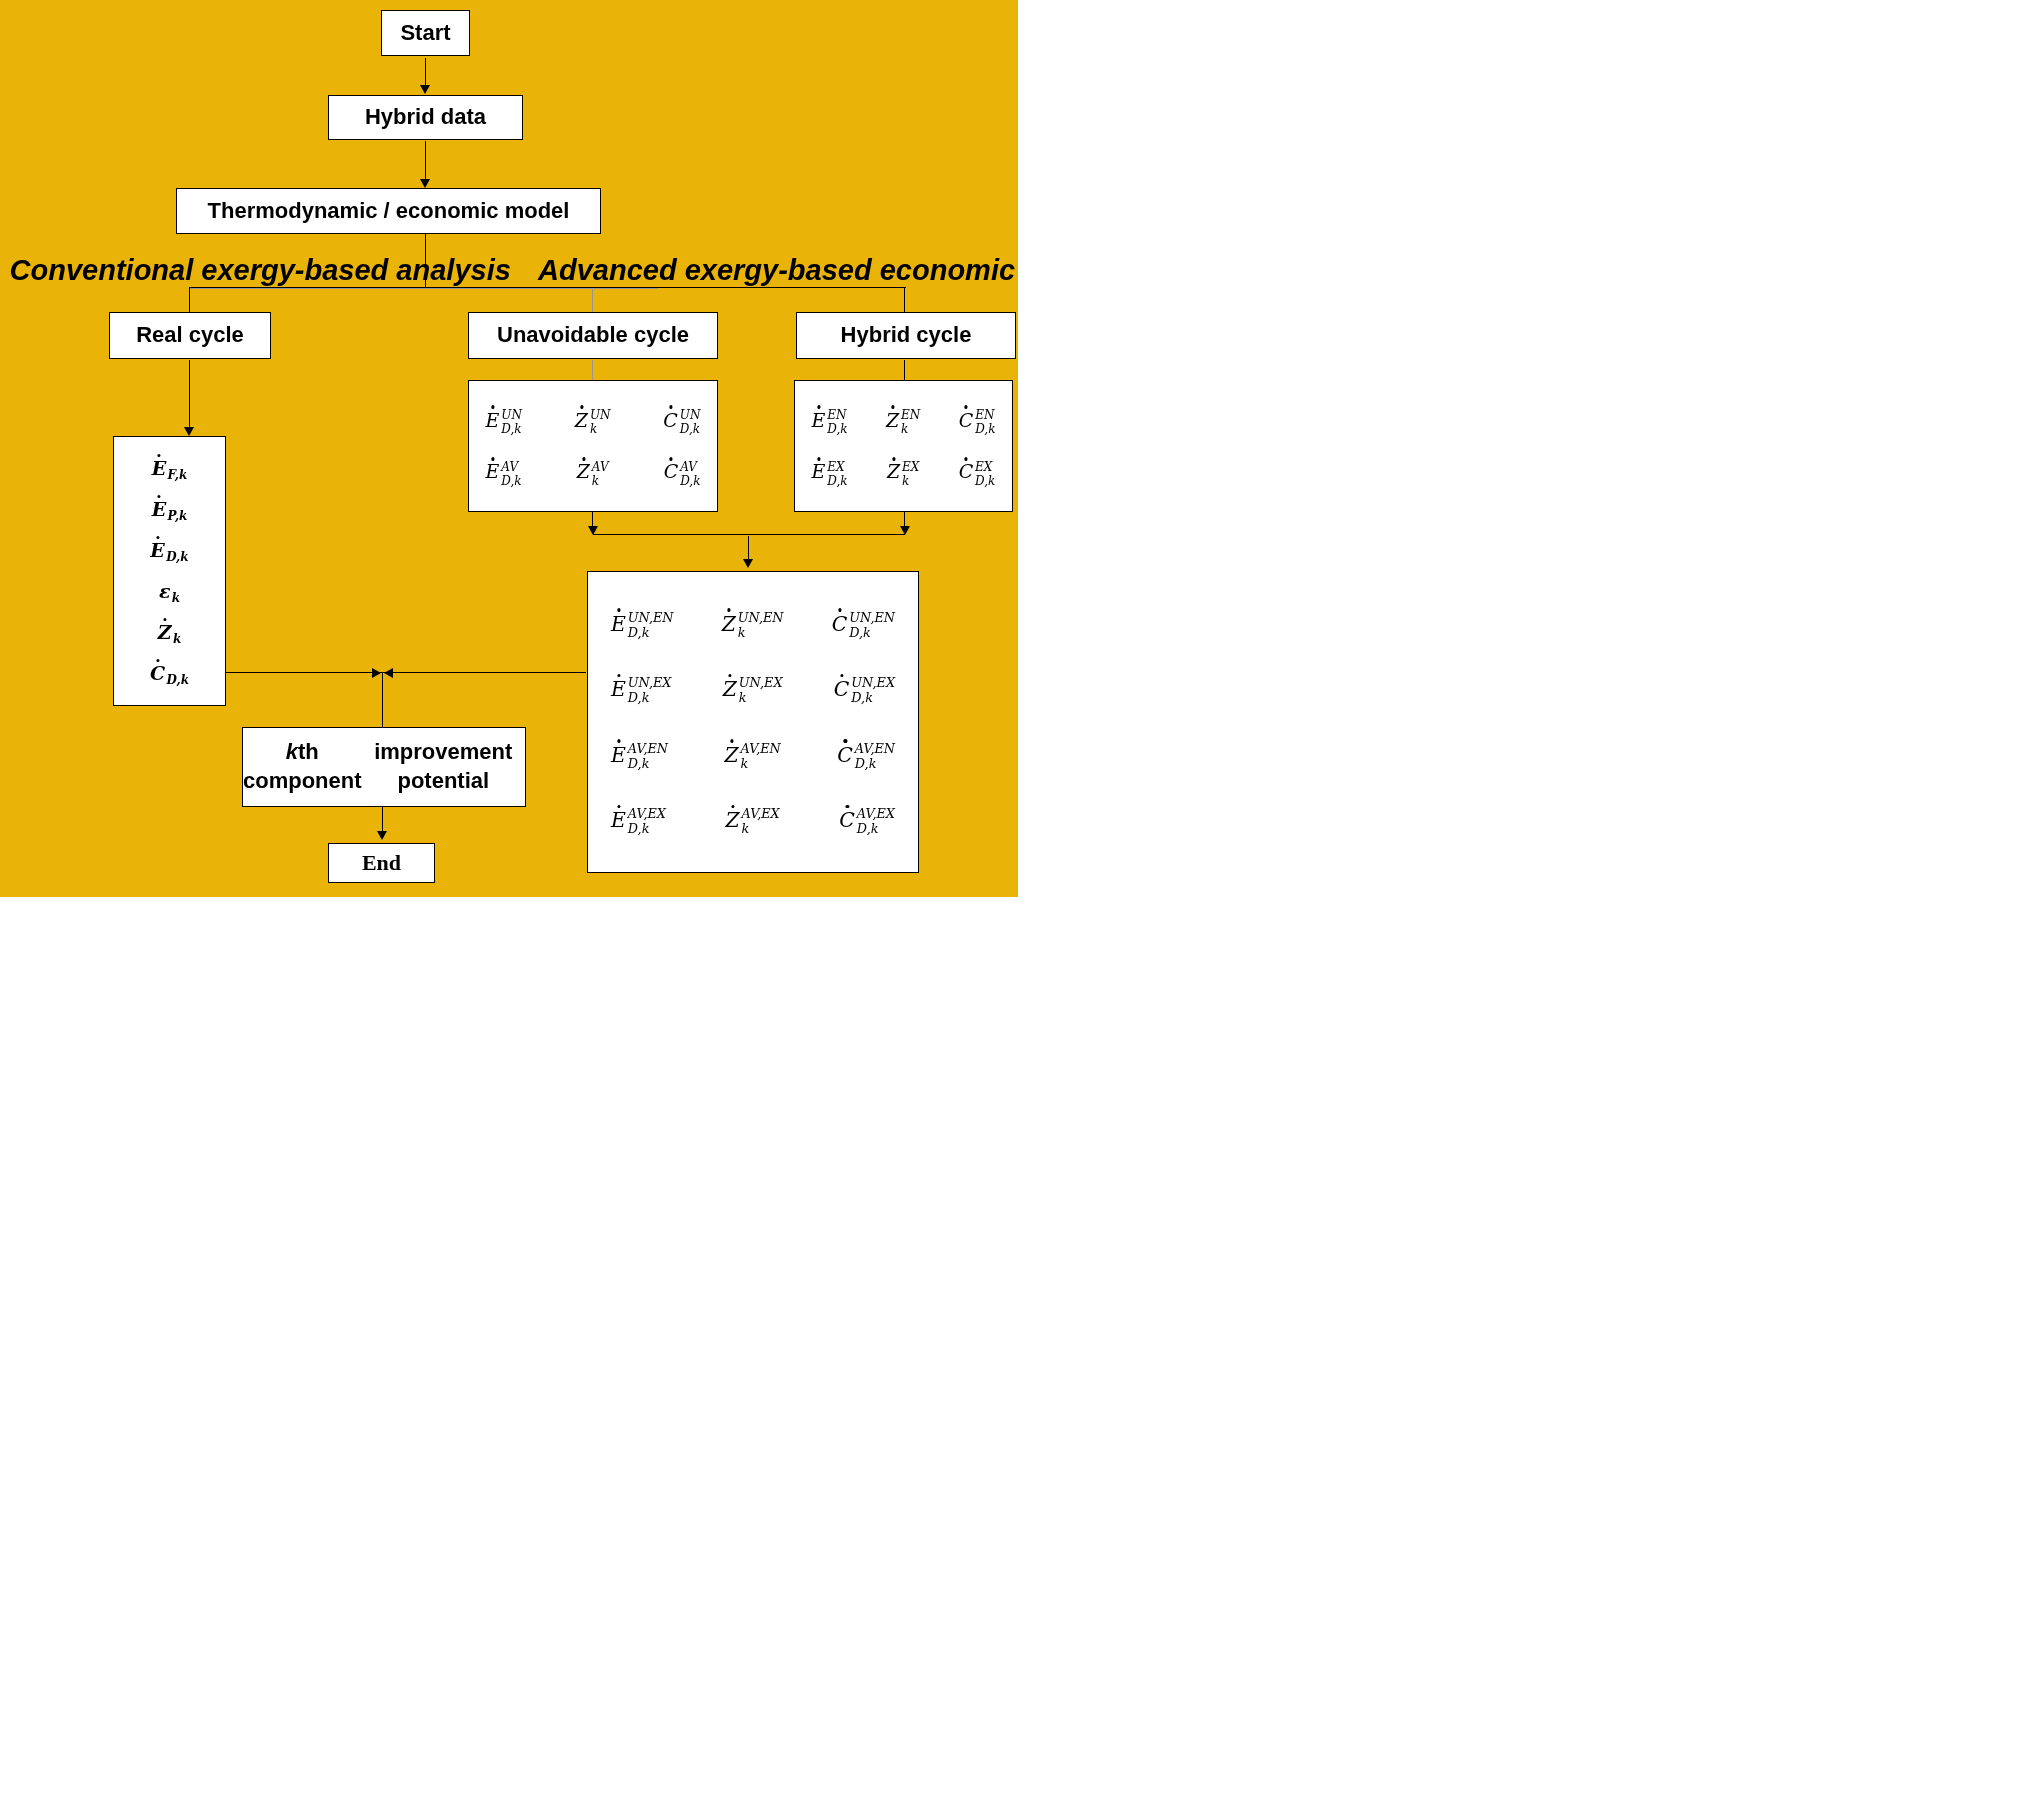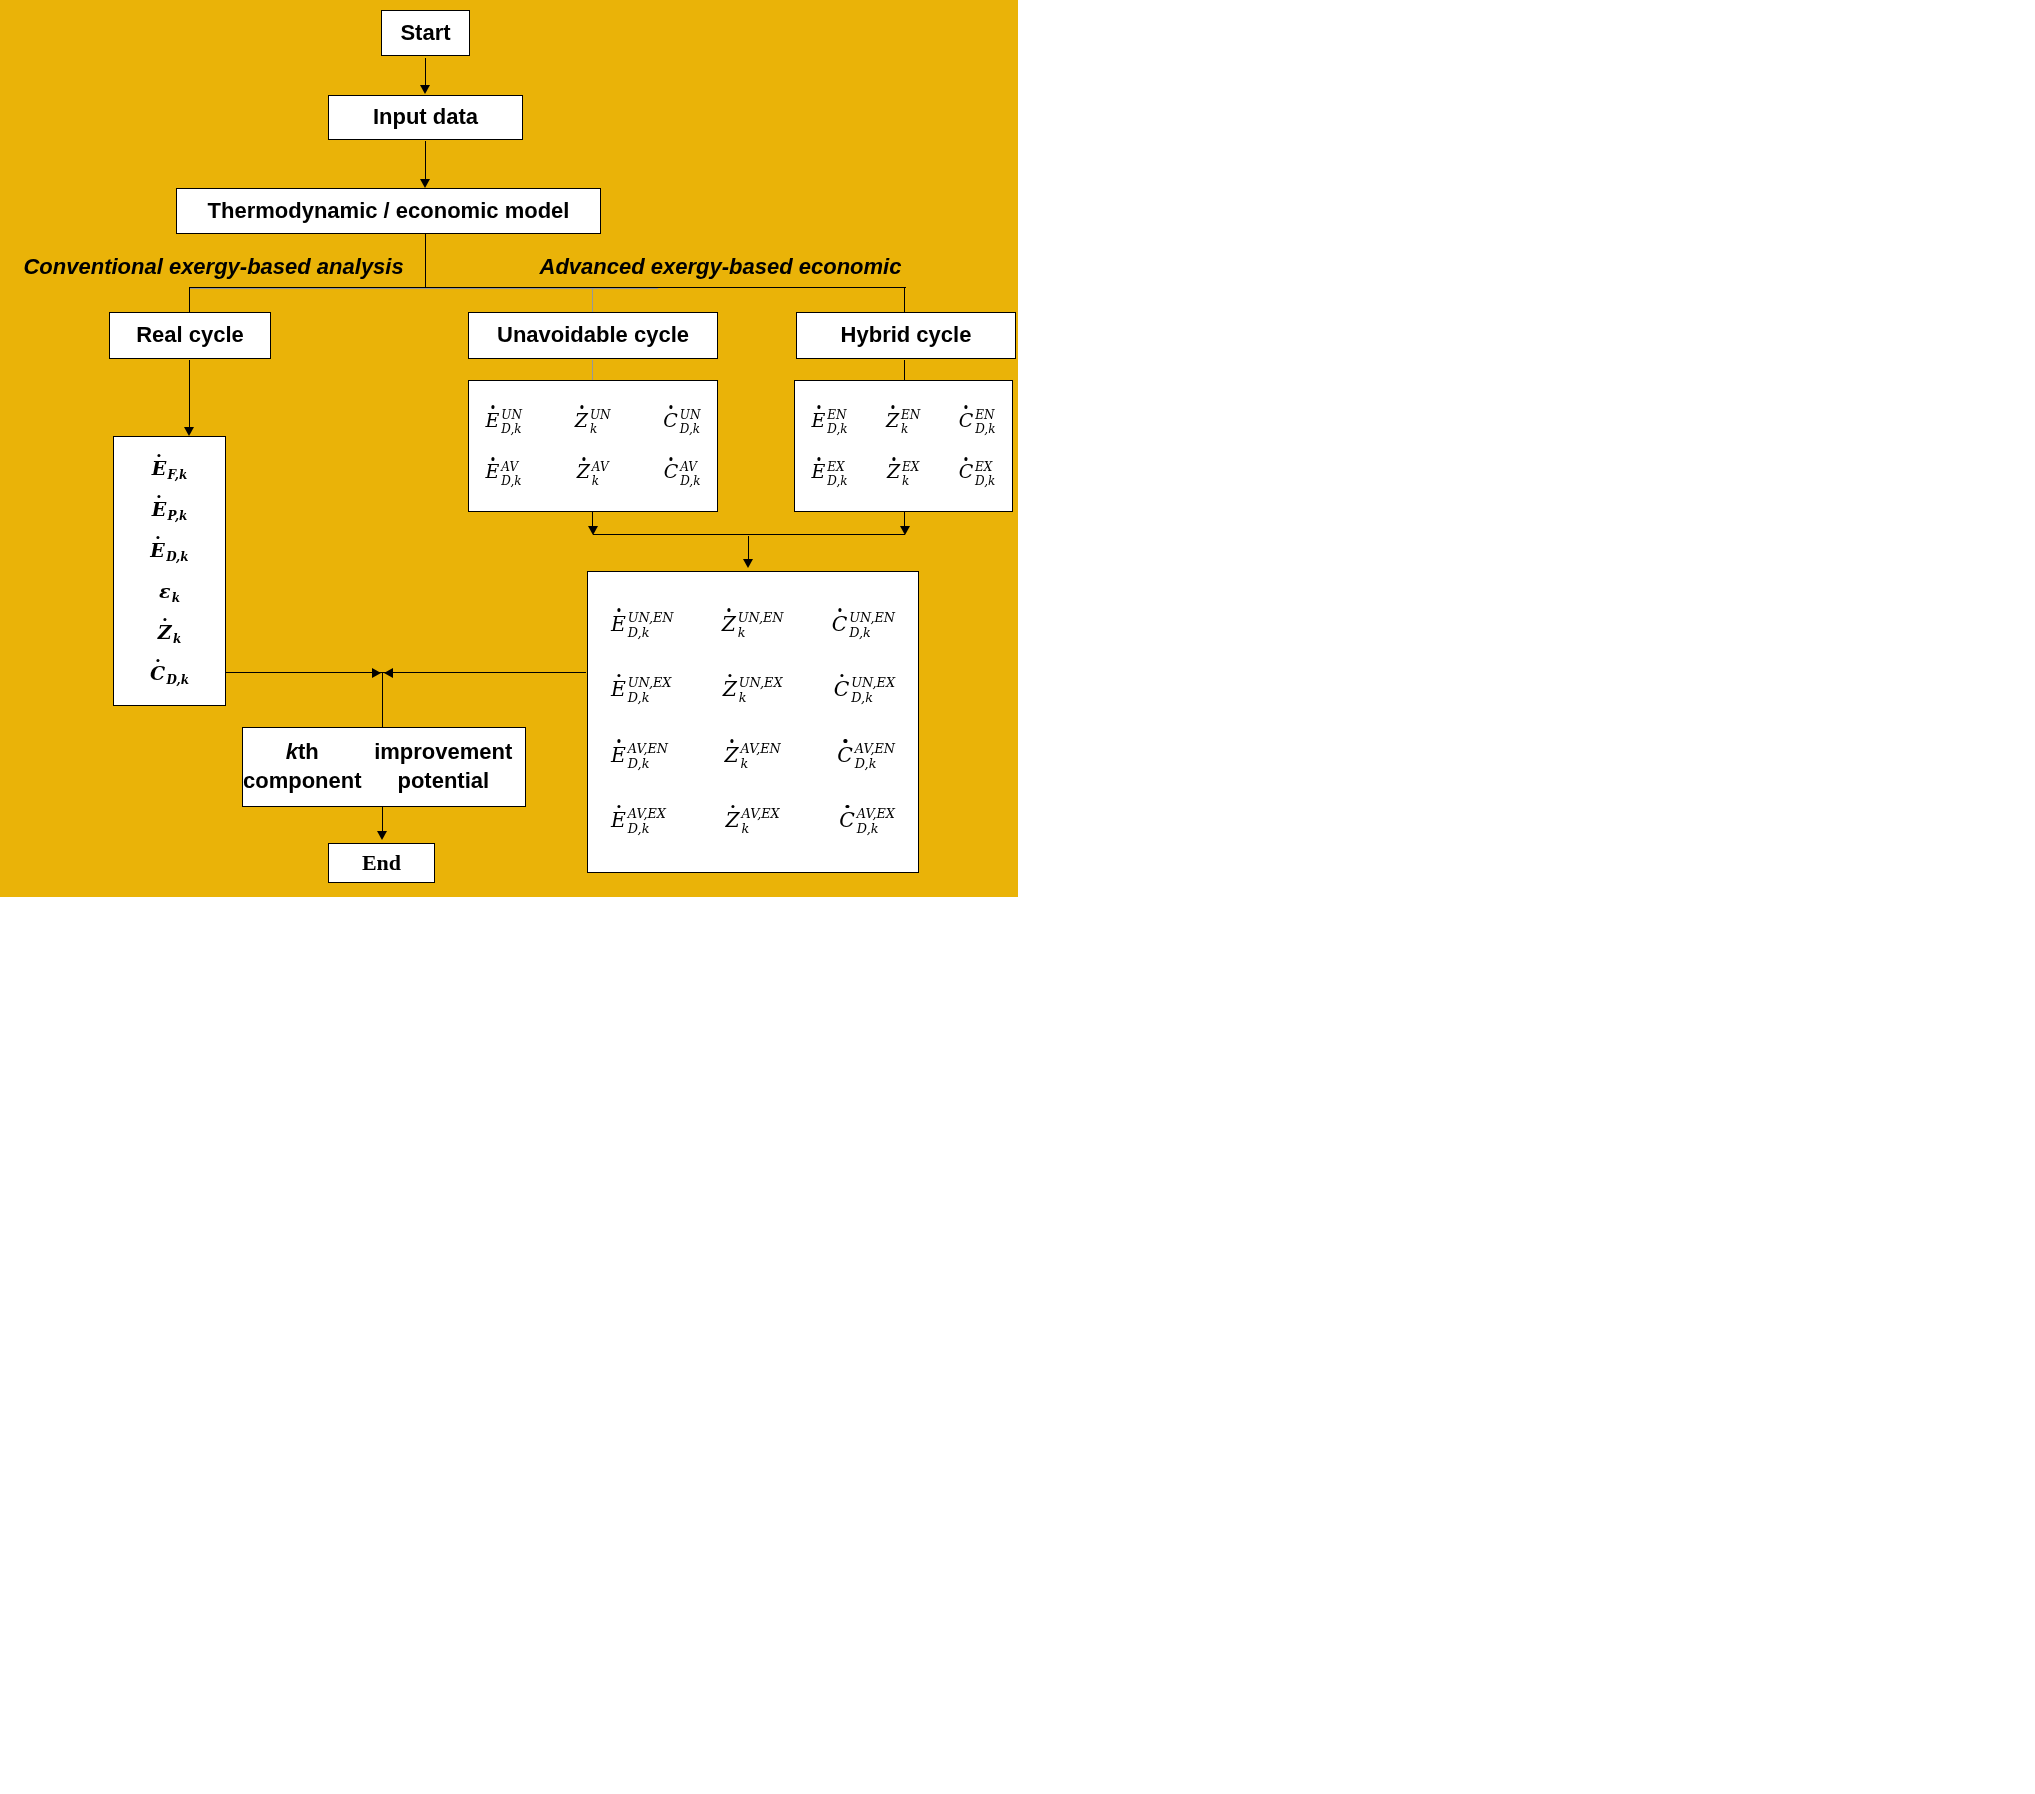--- a/index.html
+++ b/index.html
@@ -23,22 +23,22 @@
     justify-content:center;
     text-align:center;
     font-weight:bold;
     font-size:22px;
     line-height:1.3;
   }
   .label{
     position:absolute;
     font-weight:bold;
     font-style:italic;
-    font-size:22px;
-    text-align:center;
+    font-size:29px;
+    text-align:left;
     white-space:nowrap;
   }
   
   .vl,.hl{position:absolute;background:#000;}
   .gray{background:#979797;}
   
   .ah{position:absolute;width:0;height:0;}
   .ah-down{border-left:5.1px solid transparent;border-right:5.1px solid transparent;border-top:9.6px solid #000;}
   .ah-right{border-top:5.1px solid transparent;border-bottom:5.1px solid transparent;border-left:9.6px solid #000;}
   .ah-left{border-top:5.1px solid transparent;border-bottom:5.1px solid transparent;border-right:9.6px solid #000;}
@@ -107,21 +107,21 @@
 
 <div class="canvas">
 
   <div class="box" style="left:381px;top:10.2px;width:89px;height:46px;">
     <span>Start</span>
   </div>
   <div class="vl" style="left:425px;top:58px;width:1.3px;height:28px;"></div>
   <div class="ah ah-down" style="left:420px;top:85px;"></div>
 
   <div class="box" style="left:328px;top:95px;width:195px;height:45px;">
-    <span>Input data</span>
+    <span>Hybrid data</span>
   </div>
   <div class="vl" style="left:425px;top:141px;width:1.3px;height:38px;"></div>
   <div class="ah ah-down" style="left:420px;top:179px;"></div>
 
   <div class="box" style="left:176px;top:188px;width:425px;height:46px;">
     <span>Thermodynamic / economic model</span>
   </div>
   <div class="vl" style="left:425px;top:234px;width:1.3px;height:54px;"></div>
 
   <div class="label" style="left:9.6px;top:254px;width:408px;">Conventional exergy-based analysis</div>

